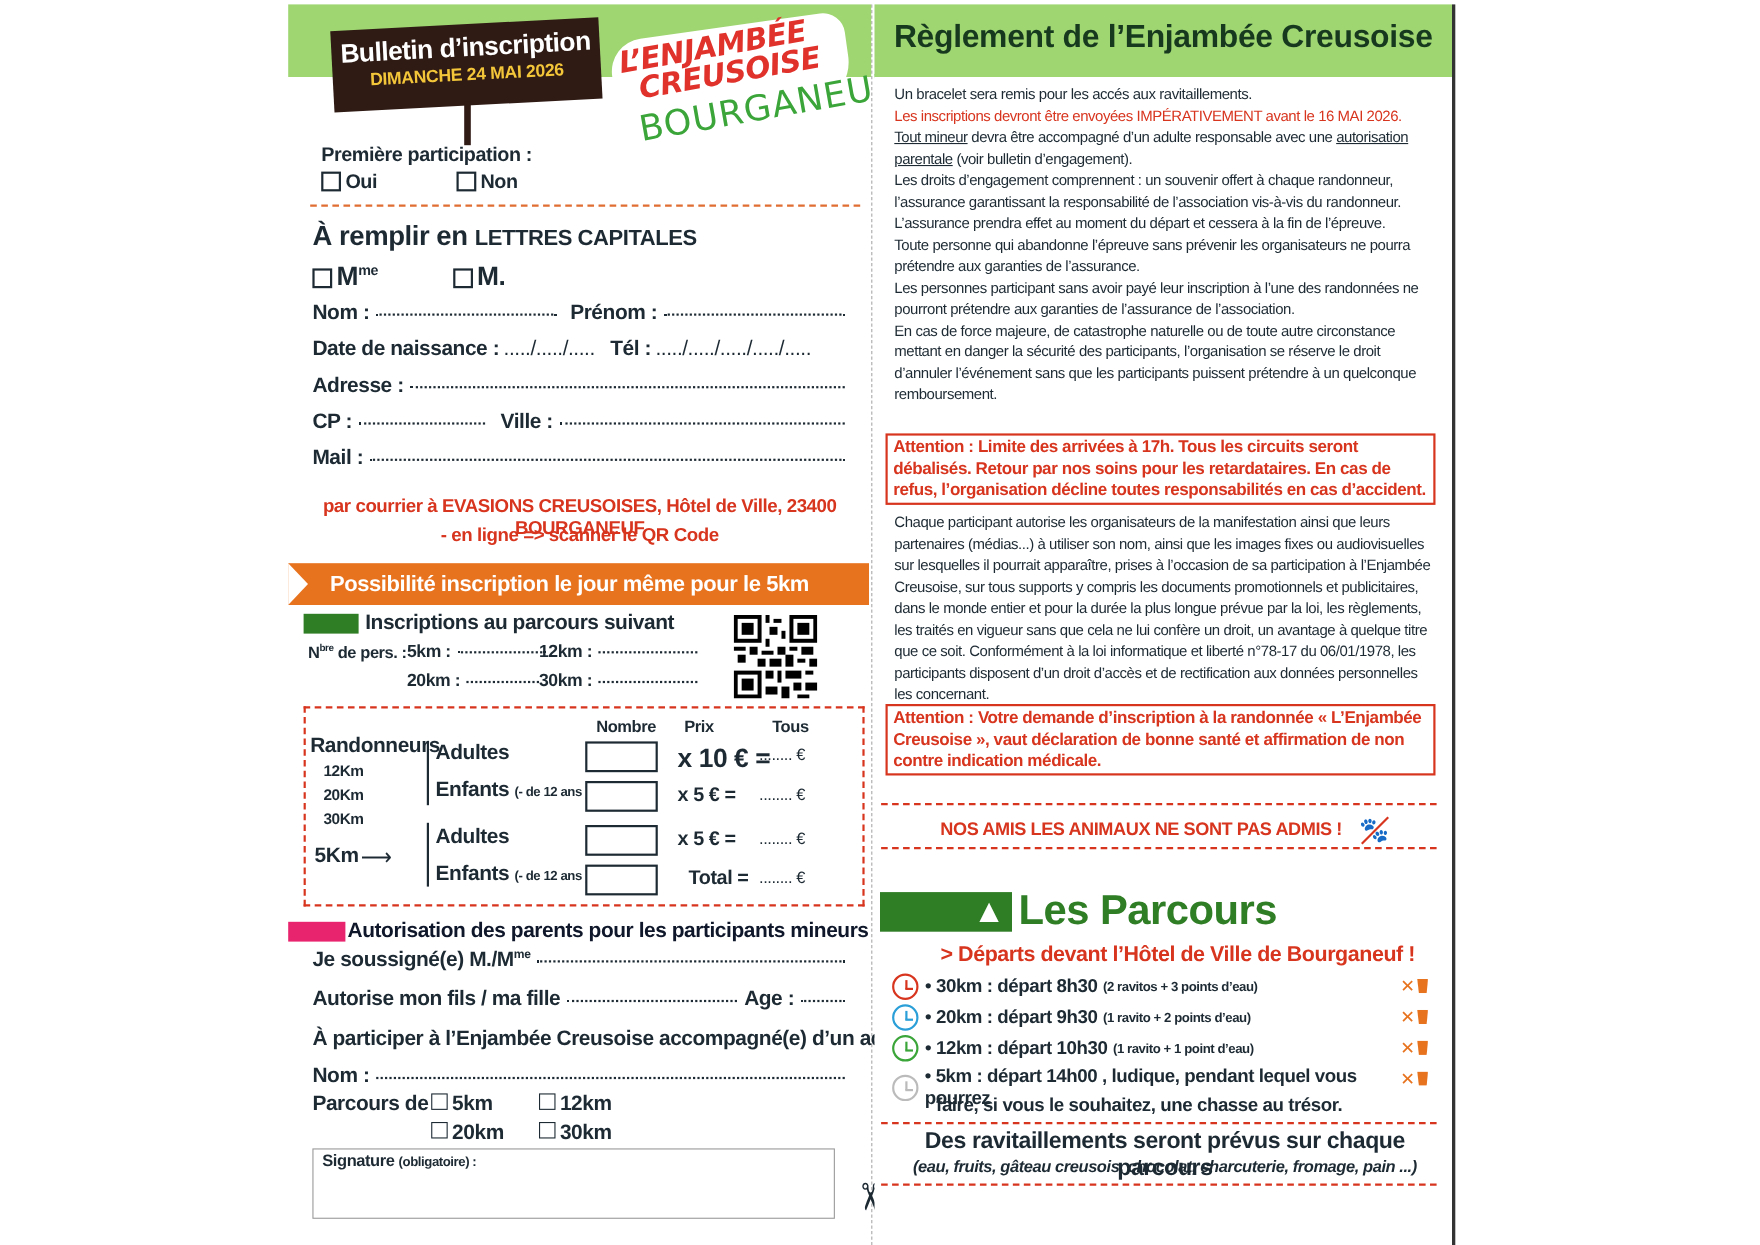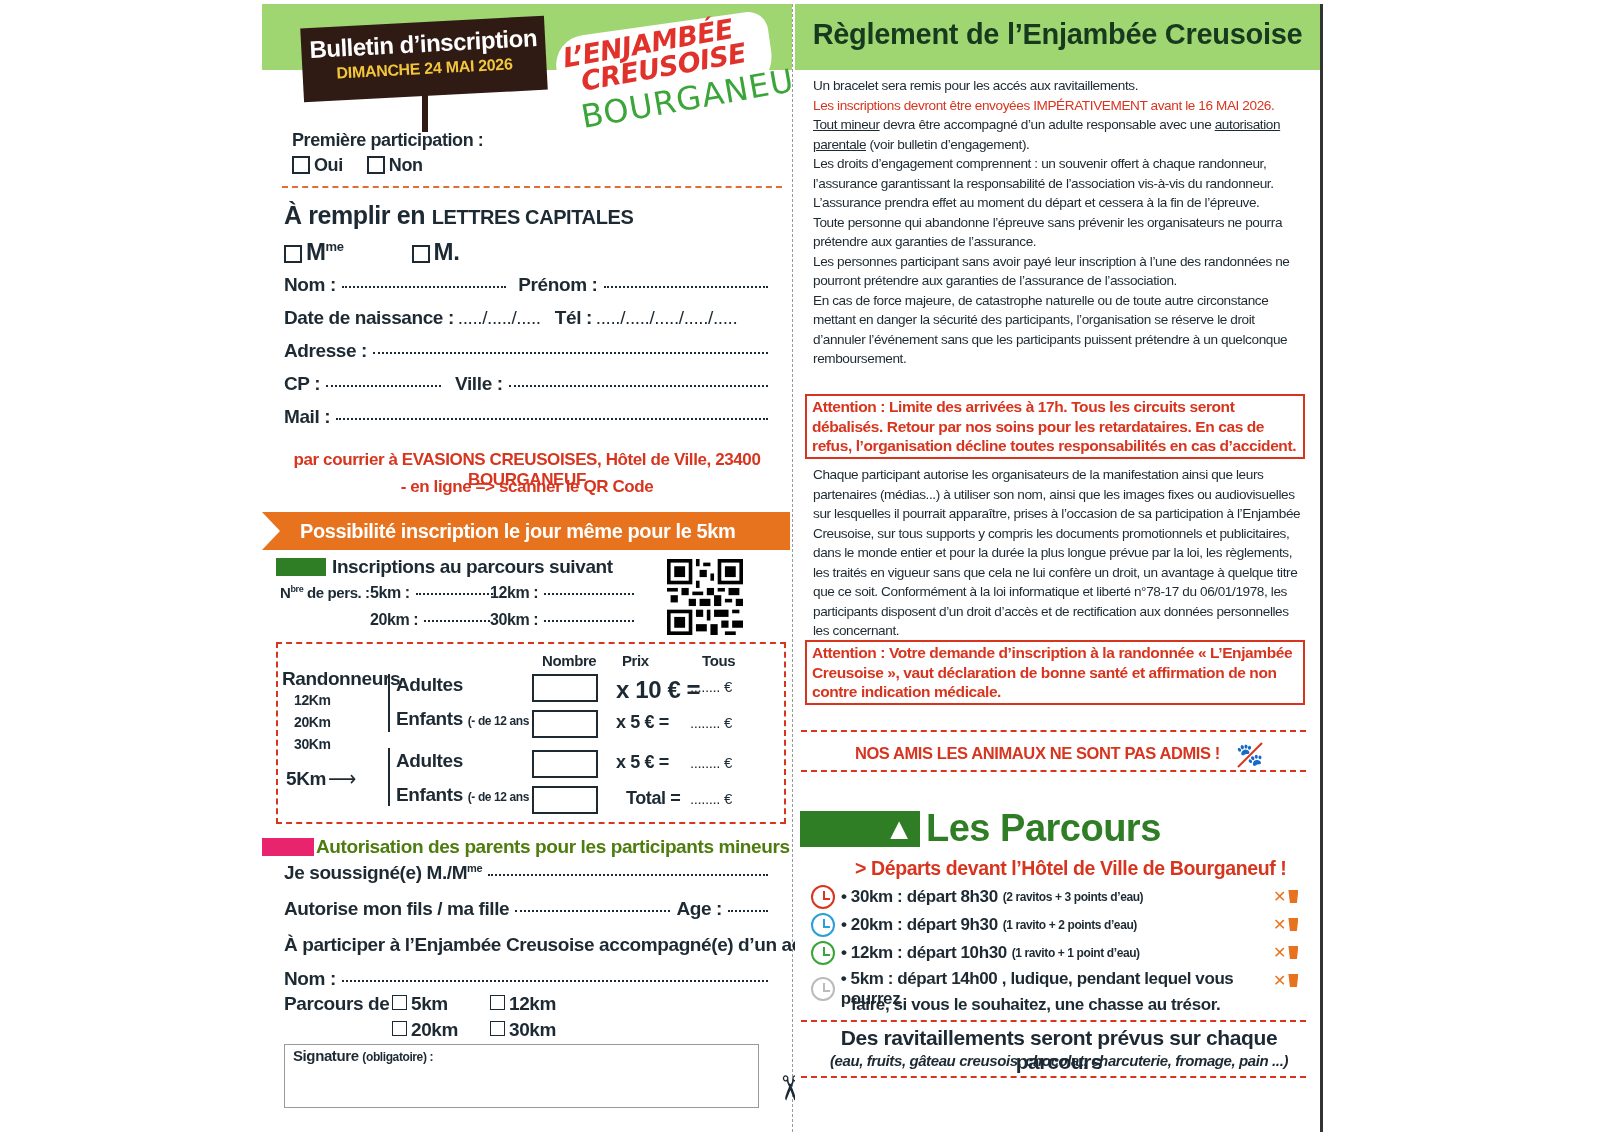--- a/index.html
+++ b/index.html
@@ -21,21 +21,21 @@
   .sign .t2 { color: #f3c63a; font-size: 16px; font-weight: bold; margin-top: 2px; letter-spacing: -0.3px; }
   .sign-post { position: absolute; left: 160px; top: 88px; width: 6px; height: 40px; background: #2f1a14; }
 
   .logo-bubble { position: absolute; left: 295px; top: 20px; width: 215px; height: 82px; background: #fff; border-radius: 30px 20px 40px 18px; transform: rotate(-8deg); }
   .logo { position: absolute; left: 305px; top: 20px; transform: rotate(-10deg); }
   .logo .l1, .logo .l2 { color: #e0312b; font-weight: bold; font-style: italic; font-size: 27px; line-height: 26px; font-family: "DejaVu Sans", sans-serif; letter-spacing: -0.5px; }
   .logo .l2 { margin-left: 14px; }
   .logo .l3 { color: #3ba53a; font-size: 32px; line-height: 36px; margin-left: 8px; margin-top: 4px; font-family: "DejaVu Sans", sans-serif; letter-spacing: 1px; }
 
   .first-part { position: absolute; left: 30px; top: 126px; font-size: 18px; font-weight: bold; }
-  .first-part .opts { display: flex; gap: 24px; margin-top: 4px; }
+  .first-part .opts { display: flex; gap: 72px; margin-top: 4px; }
   .cb { display: inline-block; width: 18px; height: 18px; border: 2px solid #1d2a33; vertical-align: -3px; margin-right: 4px; background: #fff; cursor: pointer; }
   .cb.sm { width: 15px; height: 15px; border-width: 1.5px; }
 
   .dash-sep { position: absolute; left: 20px; width: 500px; border-top: 2px dashed #e06d32; }
 
   .fill-title { position: absolute; left: 22px; top: 197px; font-size: 25px; font-weight: bold; }
   .fill-title span.small { font-size: 20px; }
   .civ { position: absolute; left: 22px; top: 234px; font-size: 24px; font-weight: bold; display: flex; gap: 68px; }
   .civ sup { font-size: 13px; }
 
@@ -54,21 +54,21 @@
   .nbre-row { position: absolute; font-size: 16px; font-weight: bold; display: flex; align-items: baseline; }
 
   .qr { position: absolute; left: 405px; top: 555px; width: 76px; height: 76px; }
 
   .price-box { position: absolute; left: 14px; top: 638px; width: 510px; height: 182px; border: 2px dashed #d8351f; }
   .price-box .hdr { position: absolute; top: 8px; font-size: 15px; font-weight: bold; }
   .pb-text { position: absolute; font-weight: bold; }
   .nb-input { position: absolute; width: 66px; height: 28px; border: 2px solid #1d2a33; background: #fff; cursor: text; }
   .vbar { position: absolute; width: 2px; background: #1d2a33; }
 
-  .pink-head { position: absolute; left: 0; top: 832px; display: flex; align-items: center; color: #4d7c0f; font-size: 19px; font-weight: bold; }
+  .pink-head { position: absolute; left: 0; top: 832px; display: flex; align-items: center; color: #0f172a; font-size: 19px; font-weight: bold; }
   .pink-chip { width: 52px; height: 18px; background: #e8246e; margin-right: 2px; }
 
   .sig-box { position: absolute; left: 22px; top: 1040px; width: 475px; height: 64px; border: 1.5px solid #999; padding: 2px 8px; font-size: 15px; font-weight: bold; cursor: text; }
   .sig-box .sm { font-size: 12px; }
 
   .scissors { position: absolute; left: 776px; top: 1068px; font-size: 34px; color: #1d2a33; transform: rotate(90deg); }
 
   
   .rule-title { position: absolute; left: 0; top: 14px; width: 100%; text-align: center; font-size: 29px; font-weight: bold; color: #173a1f; letter-spacing: -0.3px; }
   .rules { position: absolute; left: 18px; top: 72px; width: 495px; font-size: 13.6px; line-height: 19.5px; }

